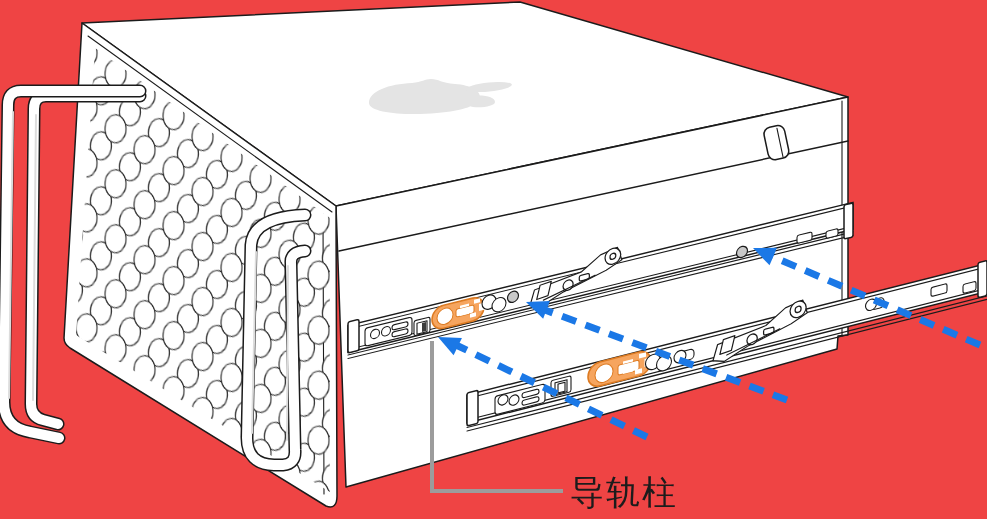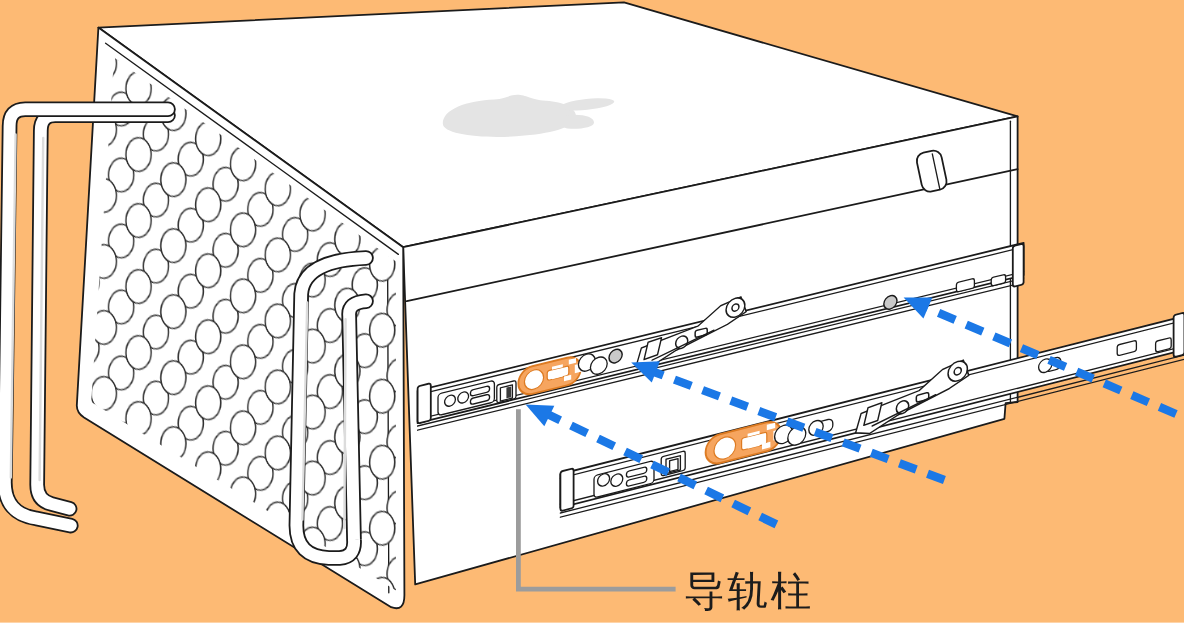--- a/index.html
+++ b/index.html
@@ -1,16 +1,16 @@
 <!DOCTYPE html>
 <html><head>
 <meta charset="utf-8">
 <style>
   html,body{margin:0;padding:0;background:#fff}
-  .stage{position:relative;width:987px;height:519px;background:#fdba74;overflow:hidden;
+  .stage{position:relative;width:987px;height:519px;background:#ef4444;overflow:hidden;
          font-family:"Liberation Sans",sans-serif}
   svg{display:block}
   .fw{fill:#fff;stroke:#1b1b1b;stroke-width:1.5;stroke-linejoin:round}
   .ln{fill:none;stroke:#1b1b1b;stroke-width:1.5;stroke-linejoin:round;stroke-linecap:round}
   .t{stroke-width:1.1}
   .hole{fill:#fff;stroke:#2e2e2e;stroke-width:1.2}
   .tube-o{fill:none;stroke:#1b1b1b;stroke-width:13;stroke-linecap:round;stroke-linejoin:round}
   .tube-i{fill:none;stroke:#fff;stroke-width:10;stroke-linecap:round;stroke-linejoin:round}
   .tube-hl{fill:none;stroke:#dcdcdc;stroke-width:2;stroke-linecap:round}
   .dash{fill:none;stroke-width:7;stroke-dasharray:15 10}

